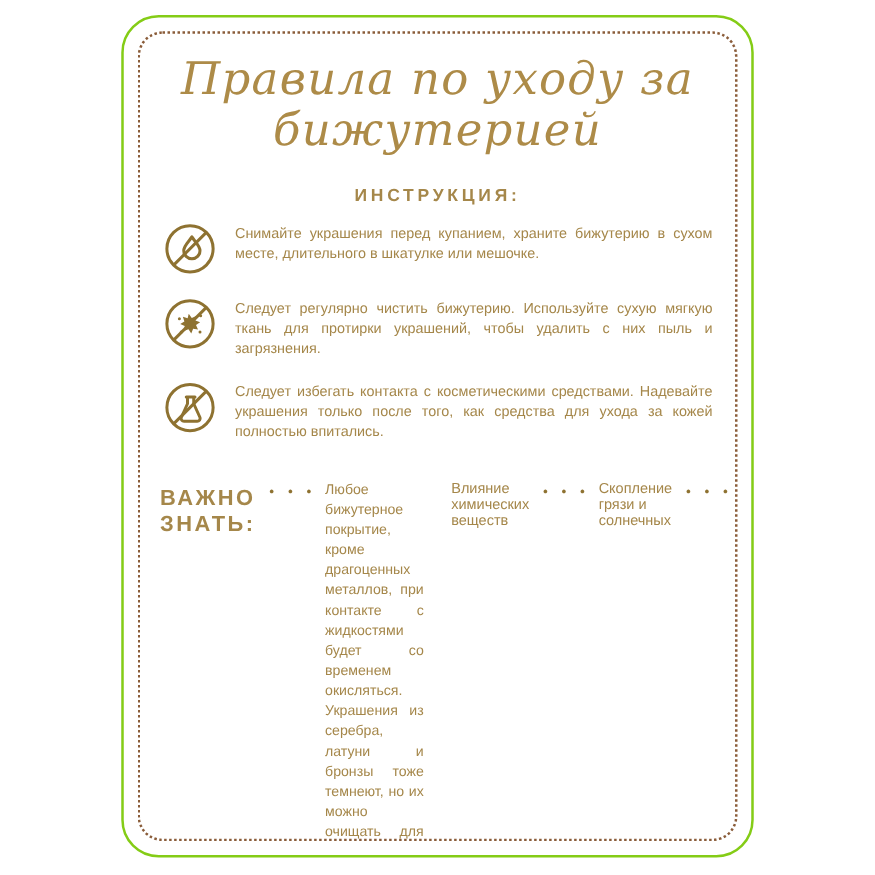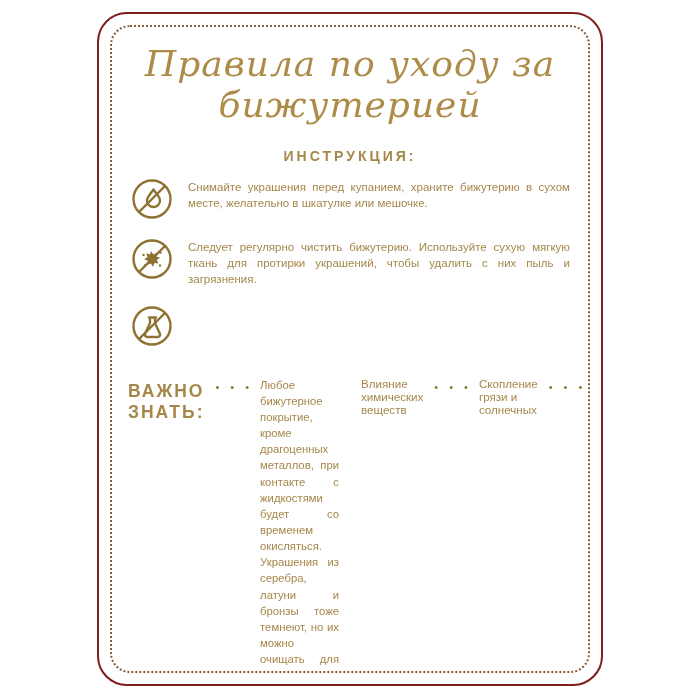--- a/index.html
+++ b/index.html
@@ -3,21 +3,21 @@
 <meta charset="utf-8">
 <style>
   html,body{margin:0;padding:0;}
   body{
     width:700px;height:700px;background:#ffffff;position:relative;
     font-family:"Liberation Sans", sans-serif;
     -webkit-font-smoothing:antialiased;
   }
   .card{
     position:absolute;left:97px;top:12px;width:506px;height:674px;
-    border:2px solid #7f1d1d;border-radius:30px;box-sizing:border-box;
+    border:2px solid #84cc16;border-radius:30px;box-sizing:border-box;
     background:#ffffff;
   }
   .dotted-frame{
     position:absolute;left:11px;top:11px;right:11px;bottom:11px;
     border:2px dotted #8a5c39;border-radius:20px;
     box-sizing:border-box;
     padding:8px 16px 10px 16px;
     display:flex;flex-direction:column;overflow:hidden;
   }
   .title{
@@ -85,21 +85,21 @@
     <div class="instr-heading">ИНСТРУКЦИЯ:</div>
 
     <div class="instr-item">
       <span class="instr-icon">
         <svg viewBox="0 0 44 44" width="44" height="44">
           <circle class="ic" cx="22" cy="22" r="18.5"></circle>
           <path class="ic" stroke-width="2.2" d="M23.5 12.5 C26 16.5 30 19.5 30 23.5 a6.5 6.5 0 0 1 -13 0 C17 19.5 21 16.5 23.5 12.5 Z"></path>
           <line class="ic" x1="9.5" y1="34.5" x2="34.5" y2="9.5"></line>
         </svg>
       </span>
-      <div class="instr-text">Снимайте украшения перед купанием, храните бижутерию в сухом месте, желательно в шкатулке или мешочке.</div>
+      <div class="instr-text">Снимайте украшения перед купанием, храните бижутерию в сухом месте, длительного в шкатулке или мешочке.</div>
     </div>
     <div class="item-divider"></div>
 
     <div class="item-divider"></div>
 
     <div class="instr-item">
       <span class="instr-icon">
         <svg viewBox="0 0 44 44" width="44" height="44">
           <circle class="ic" cx="22" cy="22" r="18.5"></circle>
           <path class="ic-fill" d="M21 14 l2.4 3.4 3.6-1.6 -0.7 3.6 3.8 1.4 -3.3 2.2 1.6 3.6 -3.9-0.6 -1.5 3.7 -2.2-3.3 -3.7 1.3 0.7-3.9 -3.6-1.6 3.3-2.1 -1.2-3.8 3.8 1.2 Z"></path>
@@ -115,20 +115,21 @@
     <div class="item-divider"></div>
 
     <div class="instr-item">
       <span class="instr-icon">
         <svg viewBox="0 0 44 44" width="44" height="44">
           <circle class="ic" cx="22" cy="22" r="18.5"></circle>
           <path class="ic" stroke-width="2.2" d="M19 13.5 h7 M20 13.5 v5.5 L15 30 a2.3 2.3 0 0 0 2.2 3 h10.6 a2.3 2.3 0 0 0 2.2 -3 L25 19 v-5.5"></path>
           <line class="ic" x1="9.5" y1="34.5" x2="34.5" y2="9.5"></line>
         </svg>
       </span>
+      <div class="instr-text">Следует избегать контакта с косметическими средствами. Надевайте украшения только после того, как средства для ухода за кожей полностью впитались.</div>
     </div>
 
     <div class="section-divider"></div>
 
     <div class="columns">
 
       <div class="col">
         <div class="col-heading">ВАЖНО ЗНАТЬ:</div>
         <div class="dots">•••</div>
         <p class="para">Любое бижутерное покрытие, кроме драгоценных металлов, при контакте с жидкостями будет со временем окисляться. Украшения из серебра, латуни и бронзы тоже темнеют, но их можно очищать для придания исходного вида.</p>

